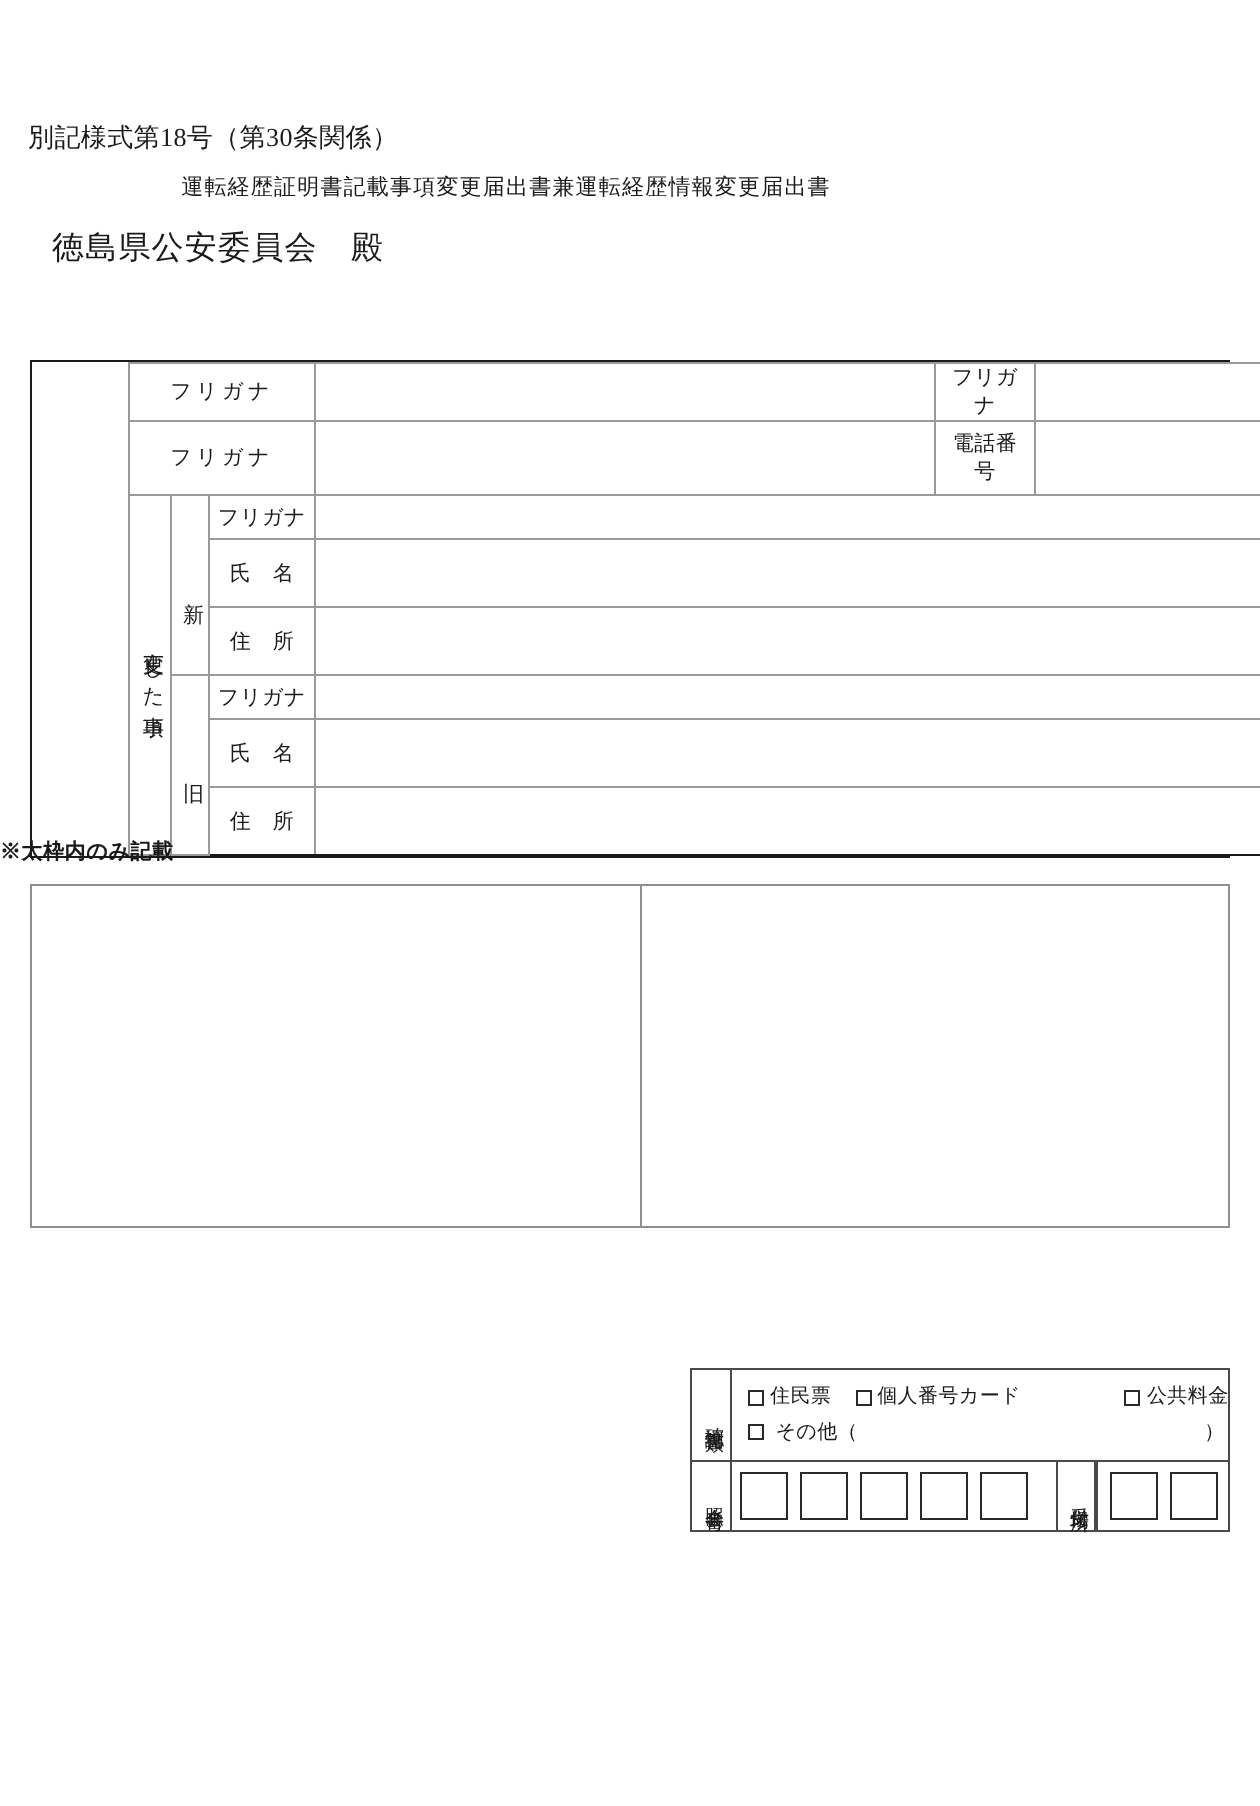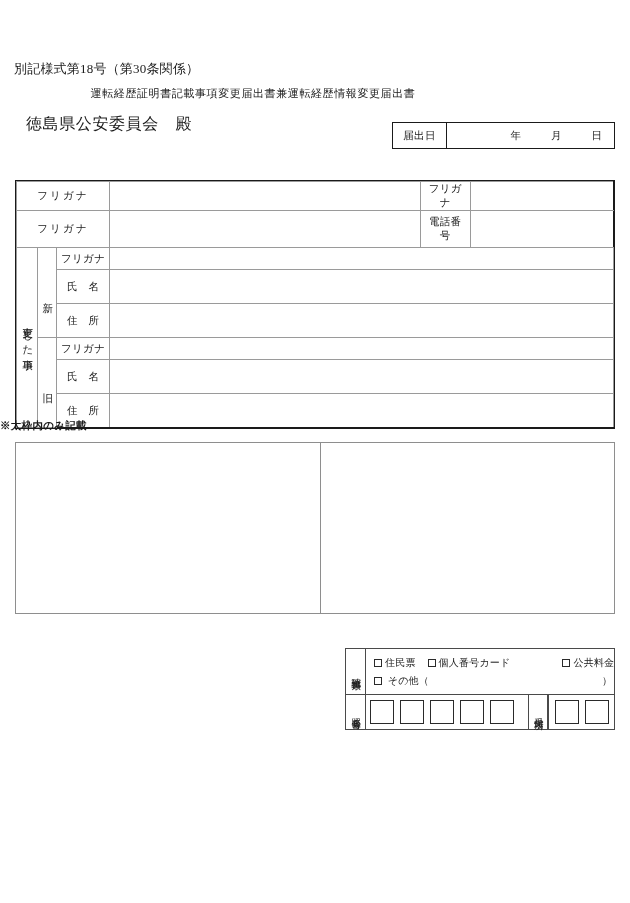--- a/index.html
+++ b/index.html
@@ -93,20 +93,21 @@
 
   
   .main-table {
     position: absolute;
     left: 15px;
     top: 180px;
     width: 600px;
     border: 1.8px solid #1a1a1a;
     box-sizing: border-box;
     border-collapse: collapse;
+    padding-left: 48px;
   }
   .main-table table {
     border-collapse: collapse;
     width: 100%;
     table-layout: fixed;
   }
   .main-table td {
     border: 0.8px solid #9a9a9a;
     font-size: 10.5px;
     padding: 0;
@@ -171,21 +172,21 @@
   }
   .free-area .cell-right {
     flex: 1;
     box-sizing: border-box;
   }
 
   
   .verify-box {
     position: absolute;
     left: 345px;
-    top: 648px;
+    top: 684px;
     width: 270px;
     border: 1.1px solid #4a4a4a;
     box-sizing: border-box;
     background: #fff;
   }
   .verify-row {
     display: flex;
     align-items: stretch;
   }
   .verify-row.top { border-bottom: 1.1px solid #4a4a4a; }
@@ -266,28 +267,20 @@
 <body>
 
 <div class="page">
 
   <div class="form-no">別記様式第18号（第30条関係）</div>
 
   <div class="doc-title">運転経歴証明書記載事項変更届出書兼運転経歴情報変更届出書</div>
 
   <div class="addressee">徳島県公安委員会　殿</div>
 
-  <div class="date-box">
-    <div class="label">届出日</div>
-    <div class="value">
-      <span class="unit">年</span>
-      <span class="unit">月</span>
-      <span class="unit">日</span>
-    </div>
-  </div>
 
   <div class="main-table">
     <table>
       <colgroup>
         <col style="width:21px">
         <col style="width:19px">
         <col style="width:53px">
         <col style="width:310px">
         <col style="width:50px">
         <col style="width:143px">

